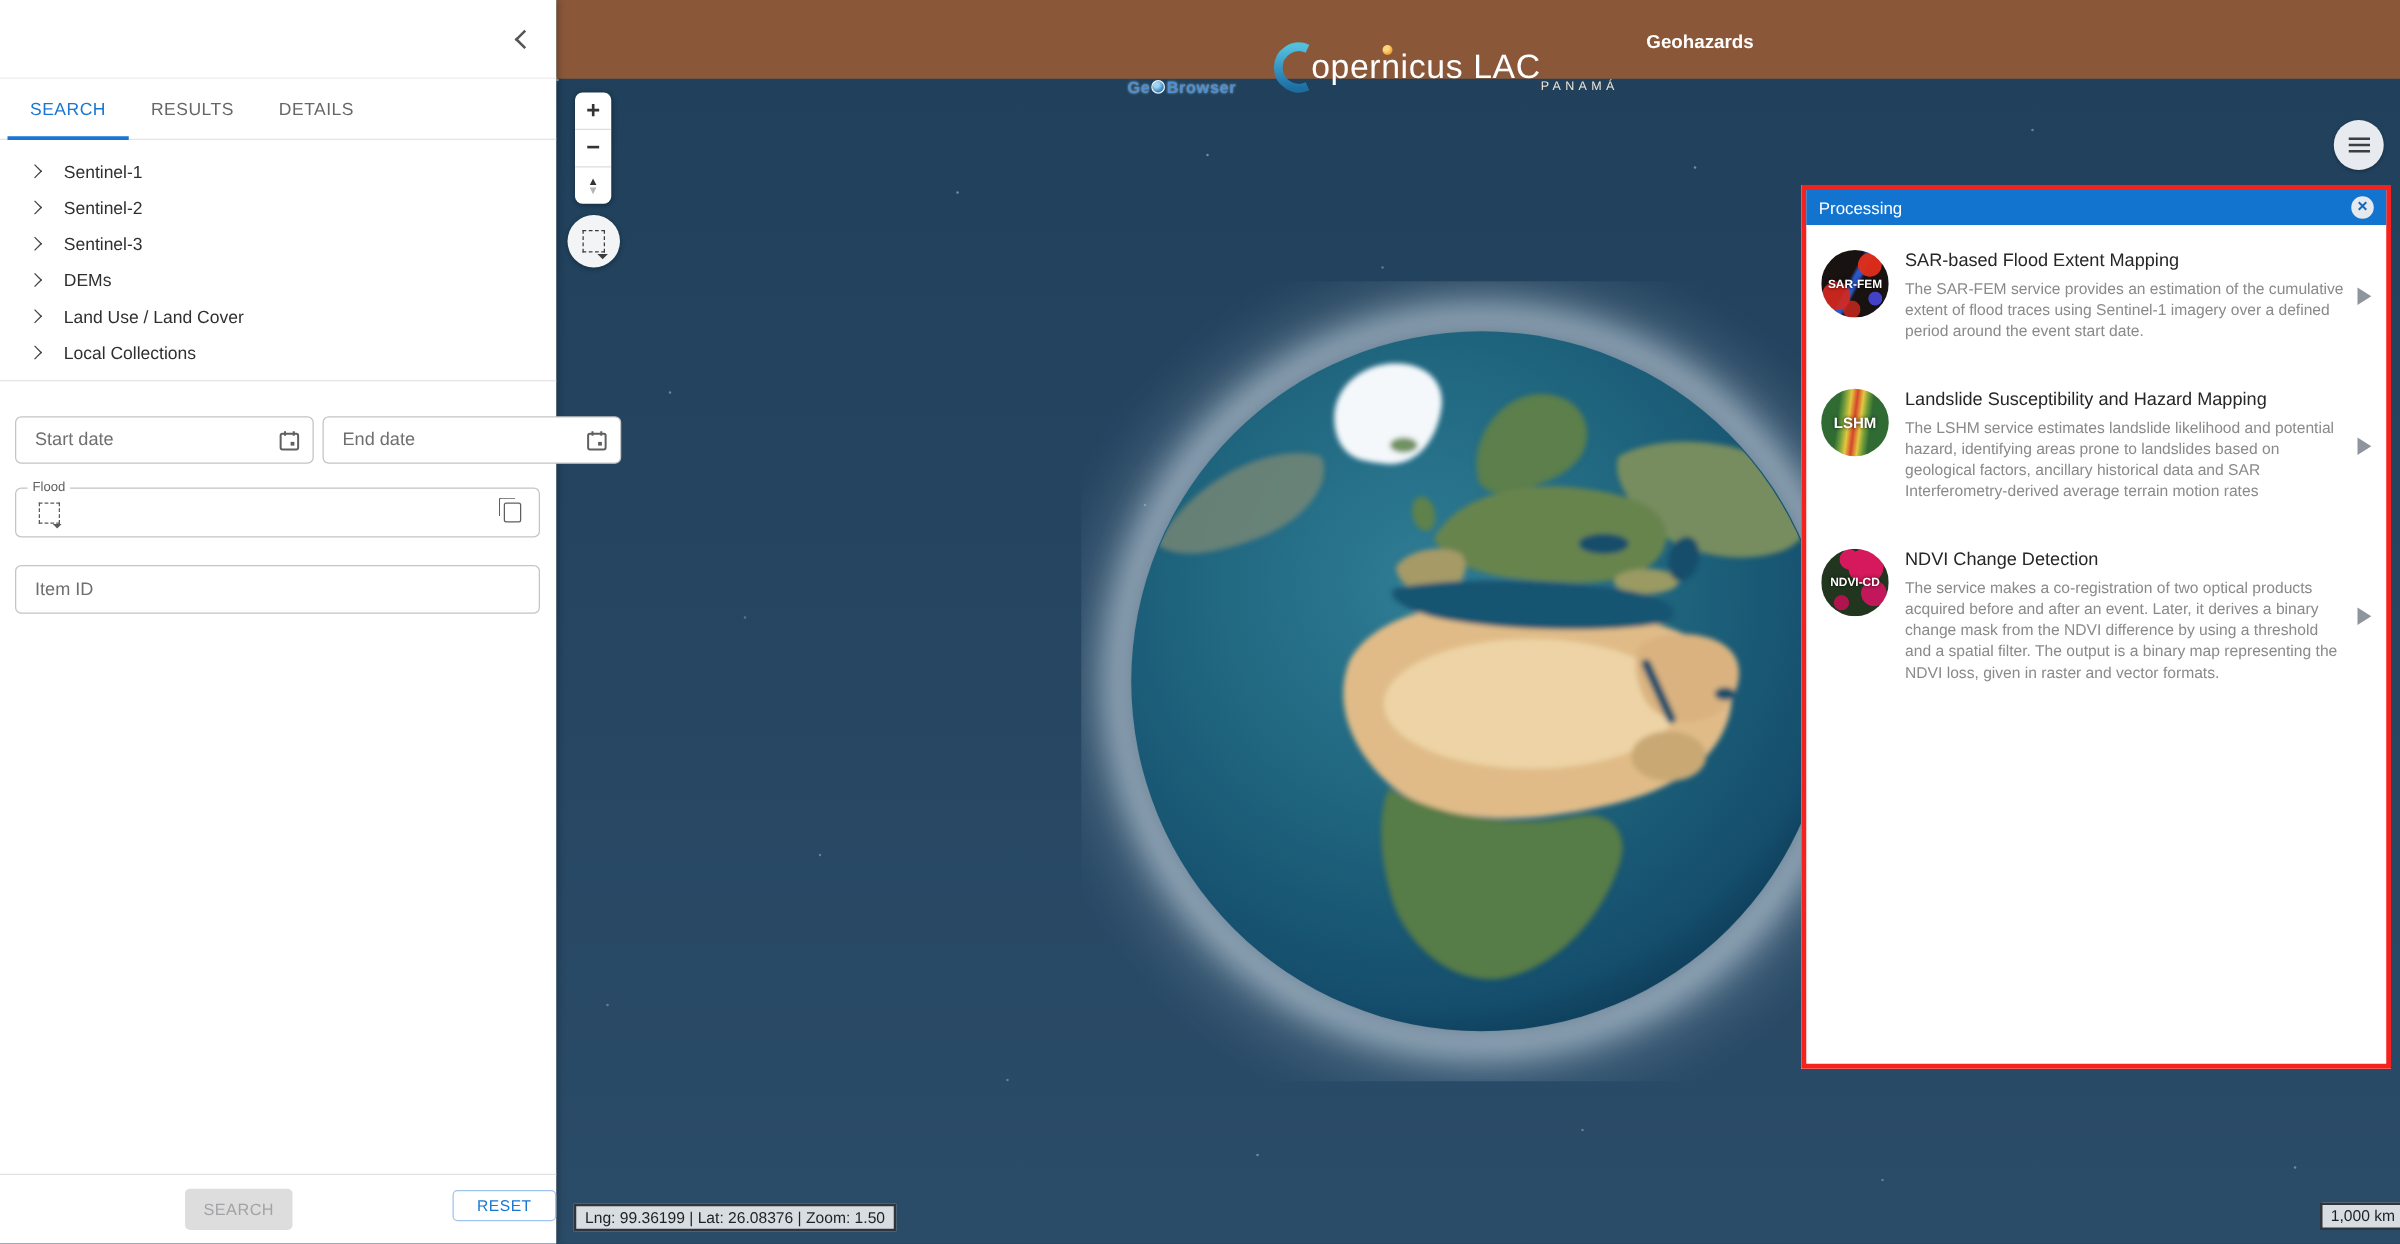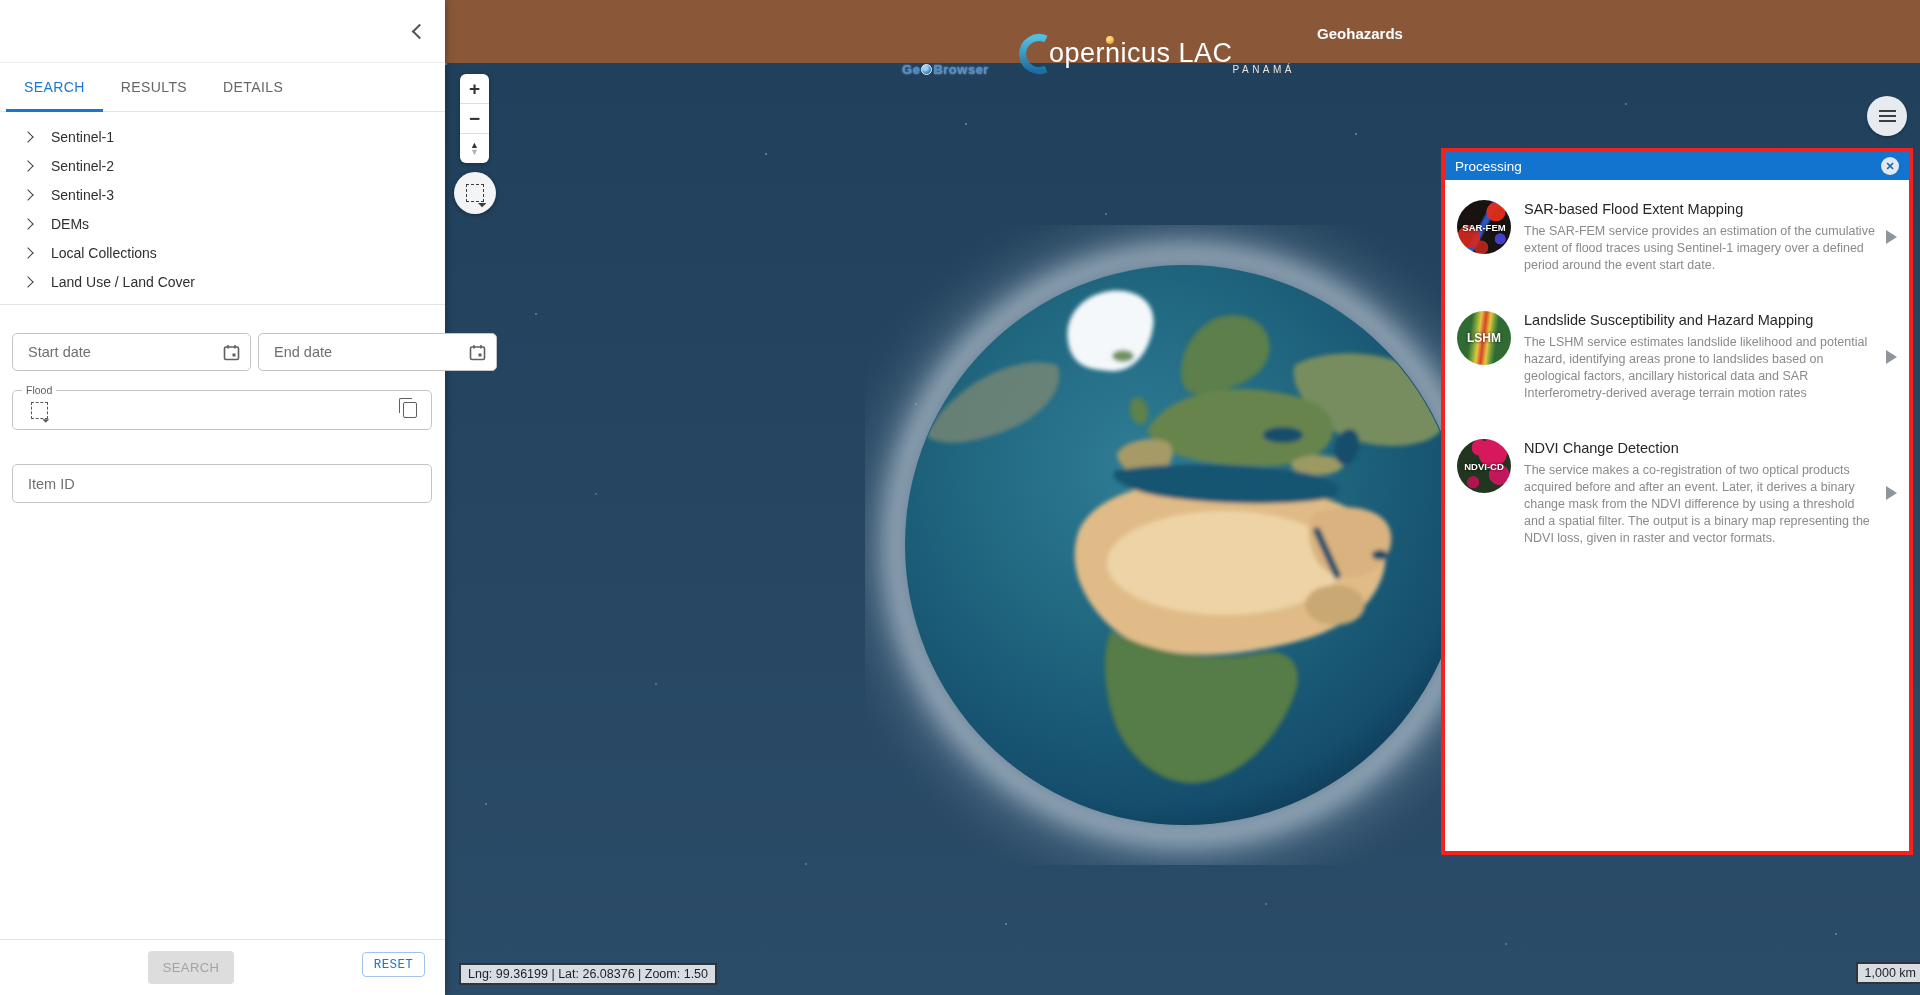--- a/index.html
+++ b/index.html
@@ -108,29 +108,29 @@
     font-size:10.5px;color:#5f5f5f;}
   .bbox-dash{width:15px;height:15px;border:1.5px dashed #5a5a5a;position:relative;margin-left:6px;}
   .bbox-dash::after{content:"";position:absolute;right:-2px;bottom:-2px;width:0;height:0;
     border-left:5px solid transparent;border-top:5px solid transparent;
     border-right:5px solid #5a5a5a;transform:rotate(45deg);}
   .bbox-spacer{flex:1;}
   .copy-icon{width:12px;height:14px;border:1.6px solid #5f5f5f;border-radius:2px;position:relative;
     cursor:pointer;margin-right:2px;}
   .copy-icon::before{content:"";position:absolute;left:-5px;top:-5px;width:12px;height:14px;
     border-left:1.6px solid #5f5f5f;border-top:1.6px solid #5f5f5f;border-radius:2px 0 0 0;}
-  .itemid-fld{margin-top:34px;height:39px;padding:0 13px;}
+  .itemid-fld{margin-top:22px;height:39px;padding:0 13px;}
   .side-footer{margin-top:auto;border-top:1px solid #e2e2e2;height:55px;flex:none;
     position:relative;}
   .btn-search{position:absolute;left:148px;top:11px;width:86px;height:33px;border:none;
     background:#ddddde;color:#a3a3a5;font-size:13px;letter-spacing:.4px;border-radius:4px;
     font-family:"Liberation Sans",sans-serif;}
-  .btn-reset{position:absolute;left:362px;top:12px;width:63px;height:25px;background:#fff;
+  .btn-reset{position:absolute;left:362px;top:12px;width:83px;height:25px;background:#fff;
     border:1px solid #9ec4ee;color:#1976d2;font-size:12.5px;letter-spacing:.4px;border-radius:4px;
-    cursor:pointer;font-family:Liberation Mono, monospace;}
+    cursor:pointer;font-family:Liberation Sans, sans-serif;}
   
   .proc-panel{position:absolute;left:1441px;top:148px;width:472px;height:707px;
     box-sizing:border-box;border:4px solid #f4211c;background:#fff;z-index:8;
     display:flex;flex-direction:column;}
   .proc-title{height:28px;flex:none;background:#1374d0;color:#fff;font-size:13.5px;
     display:flex;align-items:center;padding:0 10px;}
   .proc-close{margin-left:auto;width:18px;height:18px;border-radius:50%;background:#e4e9ef;
     color:#1268be;font-size:11px;font-weight:bold;display:flex;align-items:center;
     justify-content:center;cursor:pointer;line-height:1;}
   .proc-tabs{height:54px;flex:none;background:#e9e9e9;display:flex;align-items:stretch;
@@ -311,25 +311,25 @@
     <div class="tree-row">
       <span class="chev-right"></span>
       <span class="tree-label">Sentinel-3</span>
     </div>
     <div class="tree-row">
       <span class="chev-right"></span>
       <span class="tree-label">DEMs</span>
     </div>
     <div class="tree-row">
       <span class="chev-right"></span>
+      <span class="tree-label">Land Use / Land Cover</span>
+    </div>
+    <div class="tree-row">
+      <span class="chev-right"></span>
       <span class="tree-label">Local Collections</span>
-    </div>
-    <div class="tree-row">
-      <span class="chev-right"></span>
-      <span class="tree-label">Land Use / Land Cover</span>
     </div>
     <hr class="tree-divider">
   </div>
 
   <div class="filters">
     <div class="date-row">
       <div class="fld date-fld">
         <input type="text" placeholder="Start date" style="">
         <span class="cal-icon">
           <svg width="17" height="17" viewBox="0 0 17 17">

